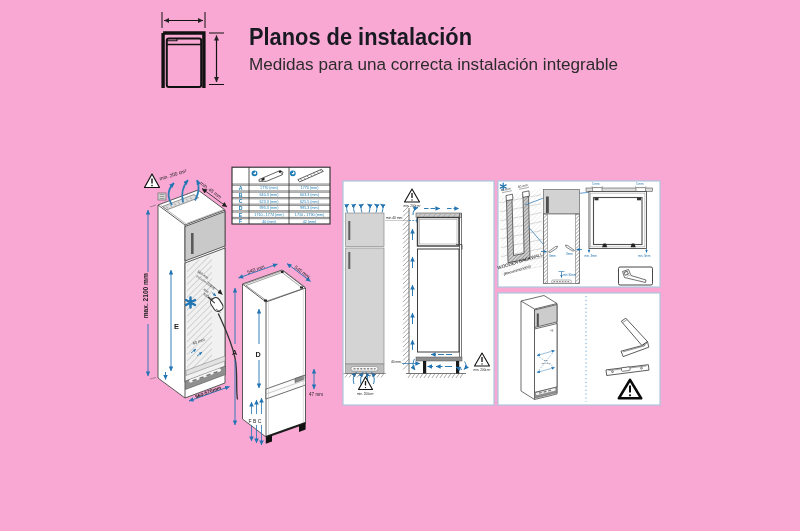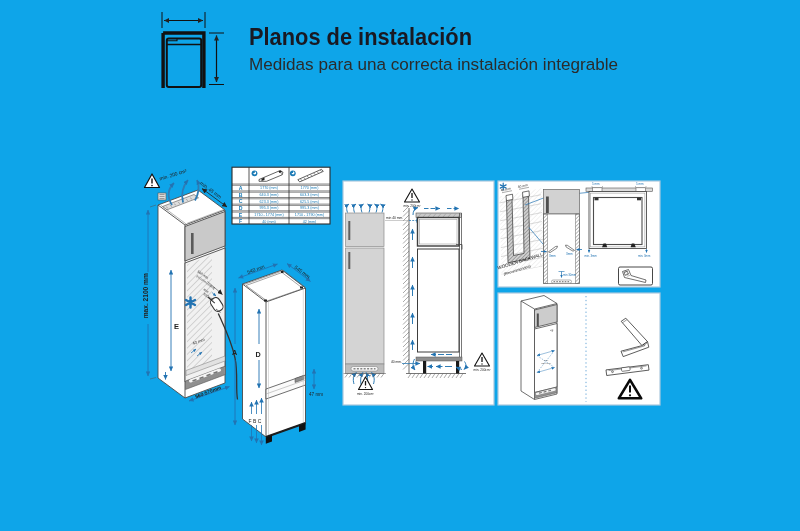--- a/index.html
+++ b/index.html
@@ -1,16 +1,16 @@
 <!DOCTYPE html>
 <html><head>
 <meta charset="utf-8">
 <style>
   html,body{margin:0;padding:0;background:#ffffff;}
-  #page{position:relative;width:800px;height:531px;background:#0ea5e9;overflow:hidden;
+  #page{position:relative;width:800px;height:531px;background:#f9a8d4;overflow:hidden;
         font-family:"Liberation Sans", sans-serif;}
   svg{position:absolute;left:0;top:0;}
 </style>
 </head>
 <body>
 <div id="page">
 <svg width="800" height="531" viewBox="0 0 800 531">
 <defs>
   <pattern id="hatch3" width="4.5" height="4.5" patternUnits="userSpaceOnUse" patternTransform="rotate(45)">
     <line x1="0" y1="0" x2="0" y2="4.5" stroke="#8a8a8a" stroke-width="0.6"></line>

